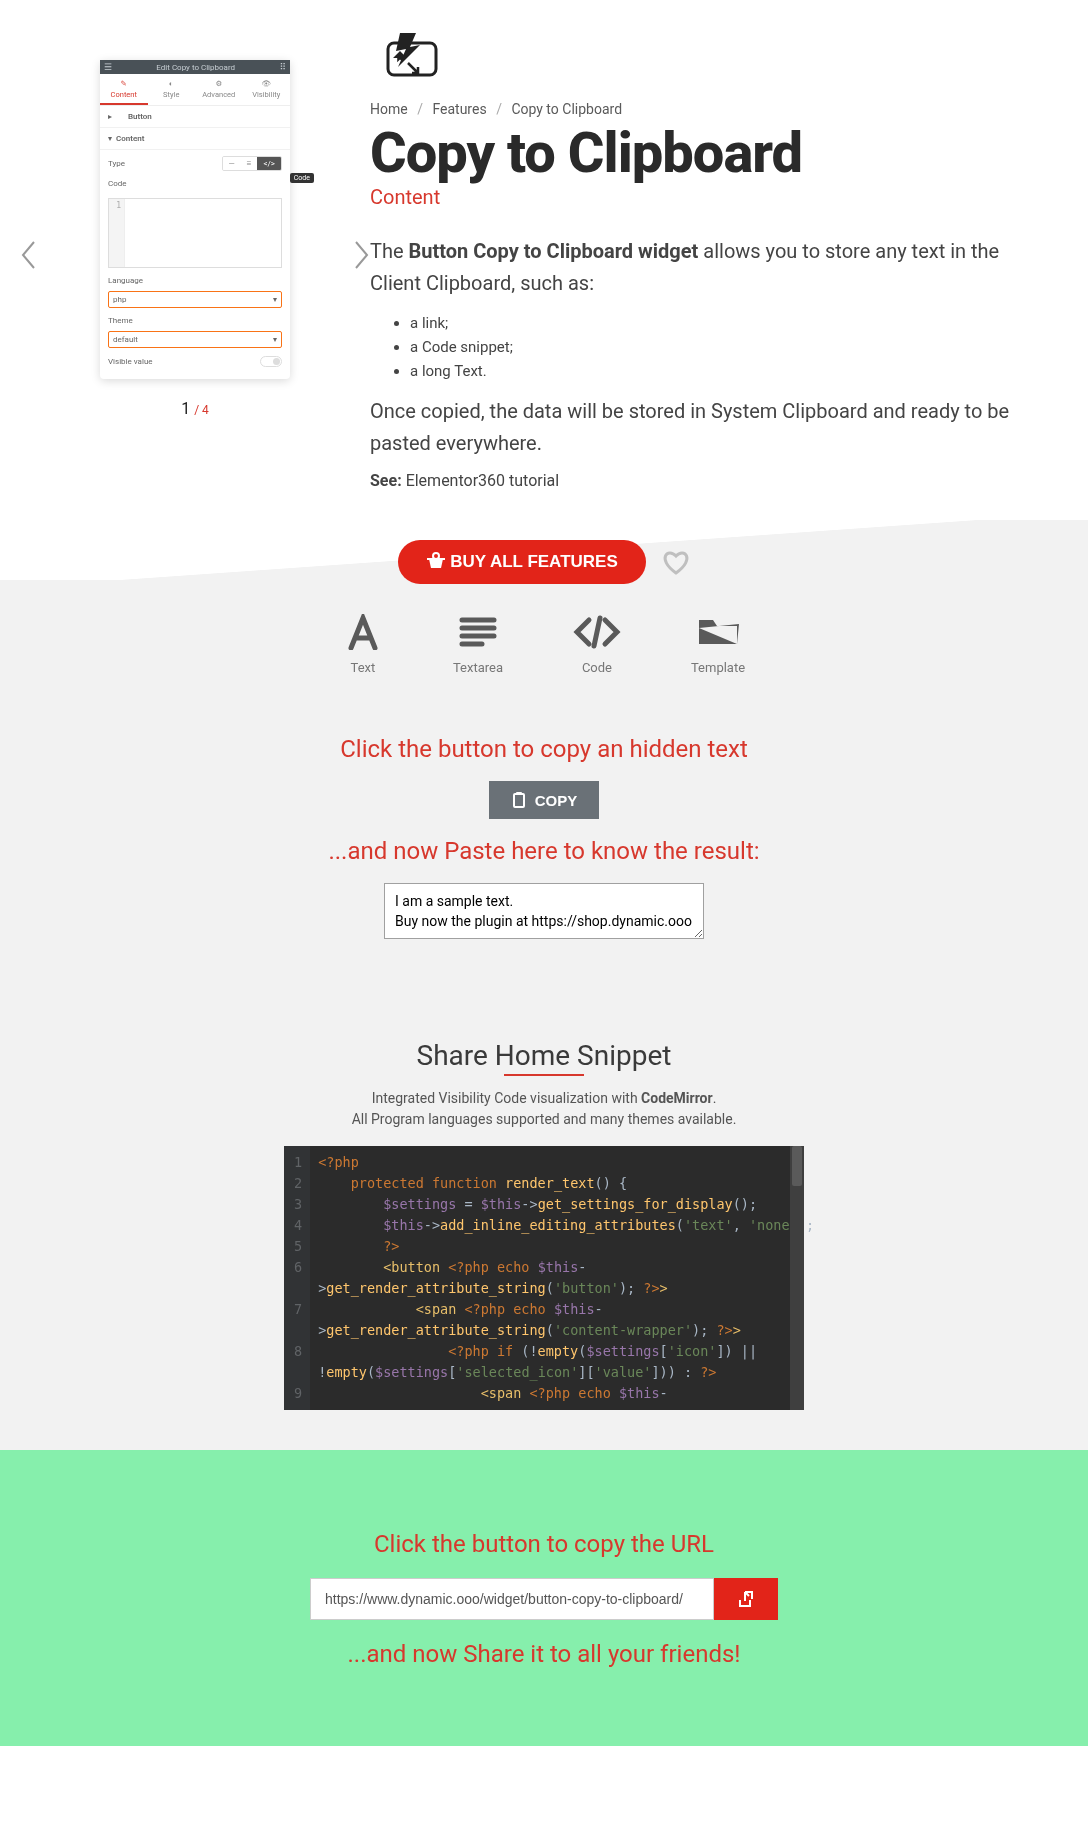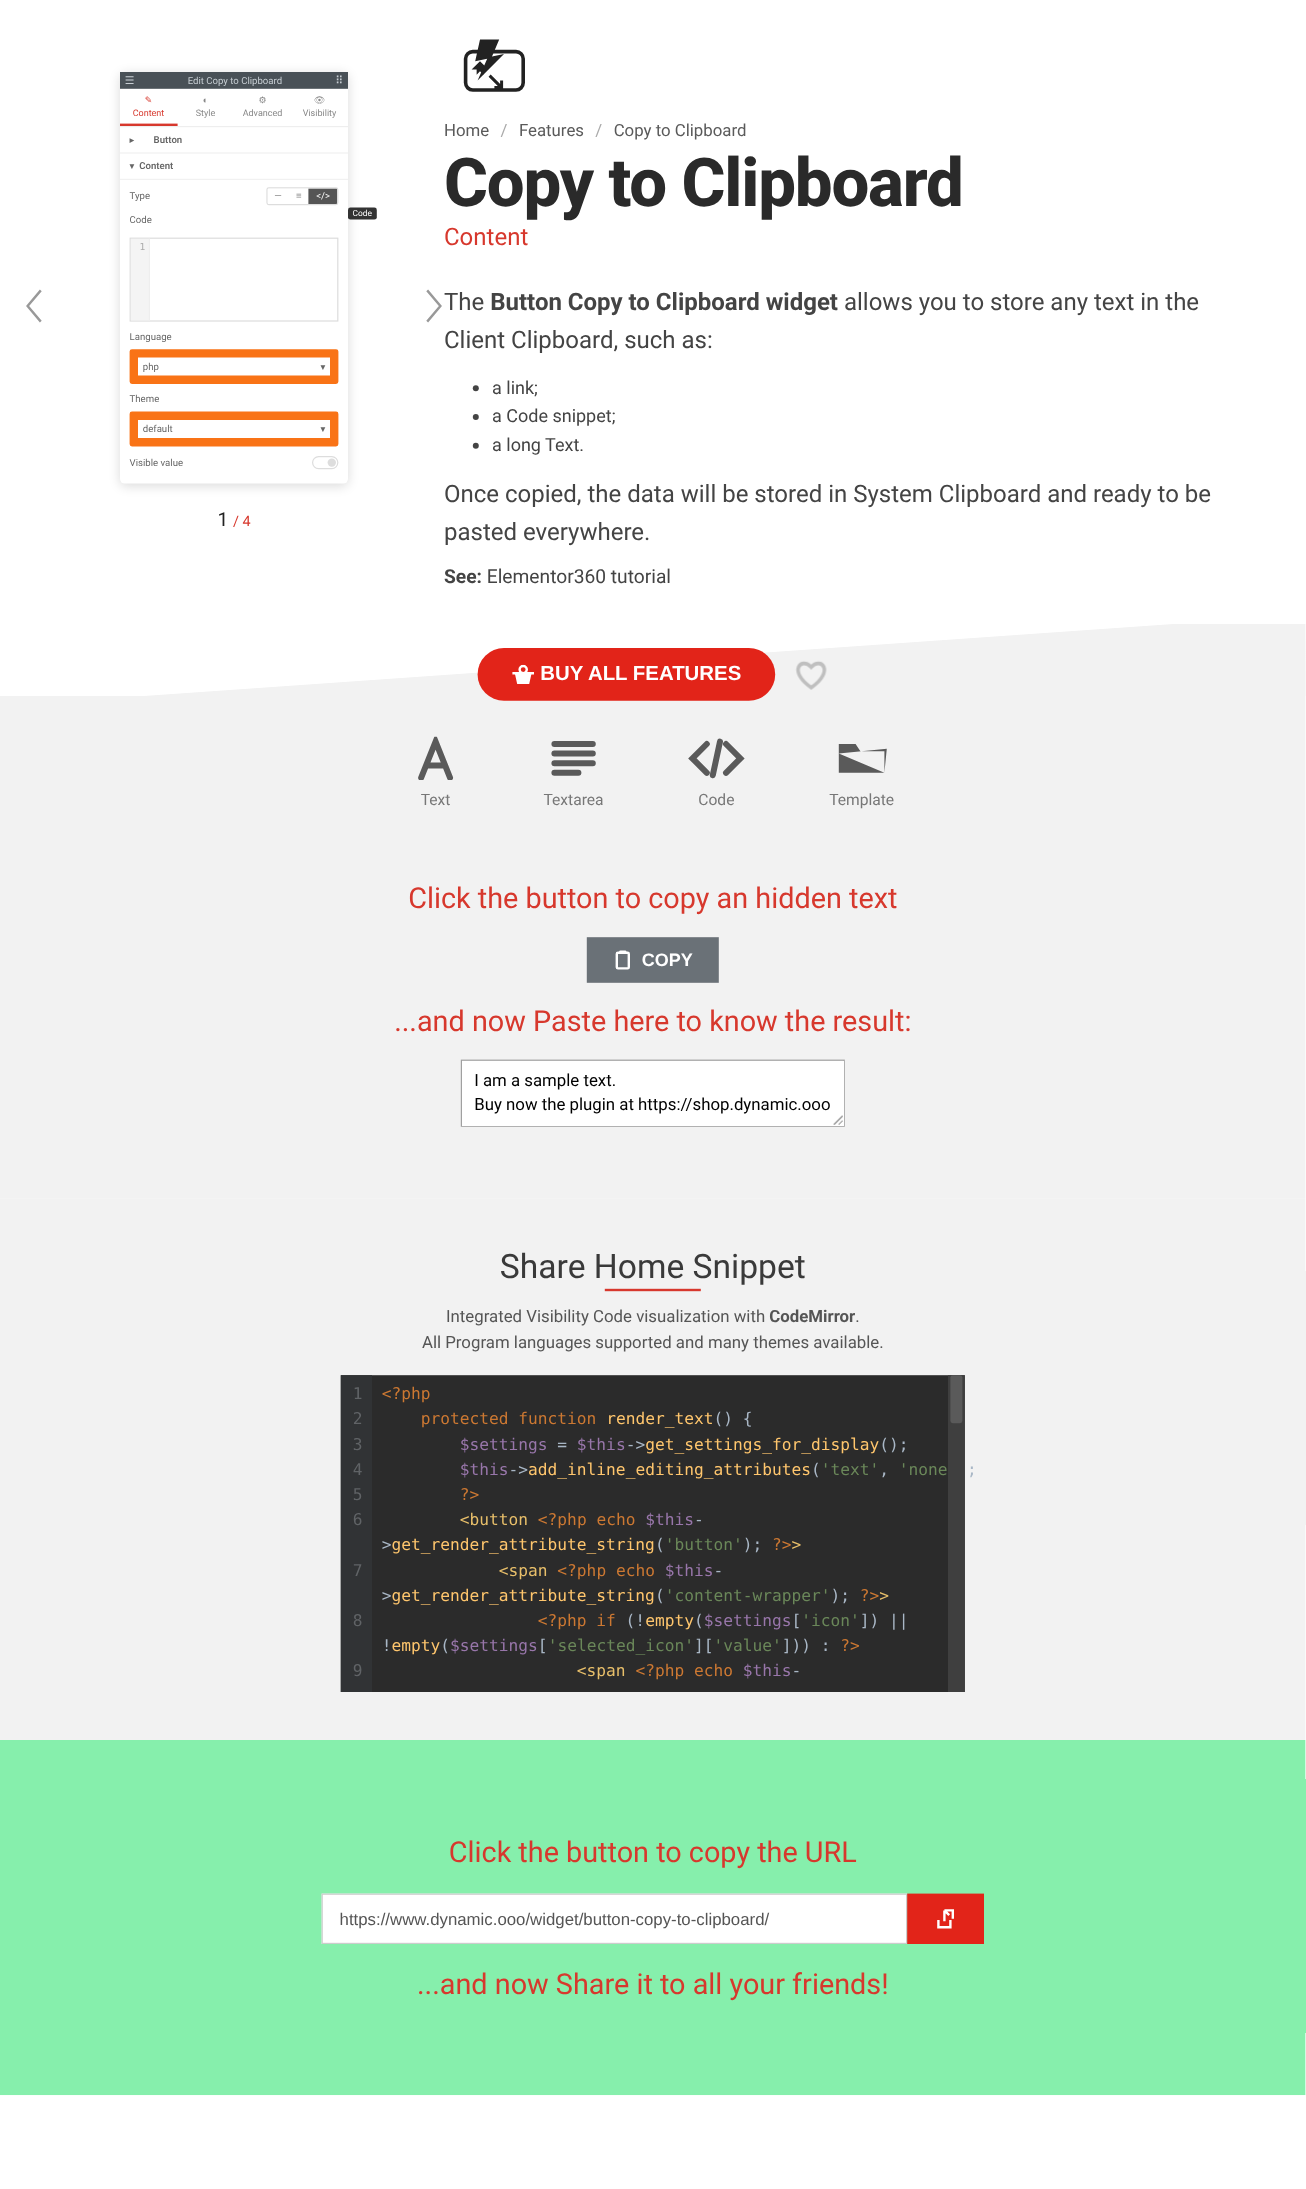--- a/index.html
+++ b/index.html
@@ -20,21 +20,21 @@
   .elem-row .chev { font-size:8px; color:#666; }
   .elem-body { padding: 6px 8px; }
   .elem-field { display:flex; justify-content:space-between; align-items:center; margin-bottom:6px; font-size:8px; color:#666; }
   .toggle-group { display:flex; border:1px solid #ddd; border-radius:2px; overflow:hidden; }
   .toggle-btn { padding:2px 6px; font-size:8px; background:#fff; color:#888; }
   .toggle-btn.active { background:#555; color:#fff; }
   .code-tip { position:absolute; right:16px; margin-top:-4px; background:#333; color:#fff; font-size:7px; padding:1px 4px; border-radius:2px; }
   .code-editor { border:1px solid #ddd; background:#fff; display:flex; height:70px; font-family:monospace; font-size:8px; margin-top:10px; }
   .code-gutter { width:16px; background:#f4f4f4; text-align:right; padding:2px 3px; color:#aaa; font-size:8px; border-right:1px solid #eee;}
   .code-content { padding:2px 4px; color:#5b8; flex:1; text-align:left; }
-  .elem-select { width:100%; border:7px solid #f97316; border-radius:2px; padding:3px 4px; font-size:8px; color:#666; display:flex; justify-content:space-between; align-items:center; }
+  .elem-select { width:100%; border:1px solid #f97316; border-radius:2px; padding:3px 4px; font-size:8px; color:#666; display:flex; justify-content:space-between; align-items:center; }
   .elem-toggle { width:22px; height:11px; border:1px solid #ddd; border-radius:6px; position:relative; background:#fff;}
   .elem-toggle::after{content:"";position:absolute;right:1px;top:1px;width:7px;height:7px;border-radius:50%;background:#ddd;}
   .pager { margin-top:20px; font-size:16px; color:#222; }
   .pager .total { color:#d7382d; font-size:12px; }
 
   .content-col { flex:1; padding-top: 5px; }
   .logo-area { margin-bottom: 18px; }
   .breadcrumb { font-size: 14px; color:#5a5a5a; margin-bottom: 8px; }
   .breadcrumb a { color:#5a5a5a; text-decoration:none; }
   .breadcrumb .sep { margin:0 6px; color:#aaa; }
@@ -44,21 +44,21 @@
   .desc strong { font-weight:700; }
   ul.bullets { list-style: disc; padding-left:40px; margin-bottom:12px; }
   ul.bullets li { font-size:15px; color:#444; line-height:1.6; }
   .see-line { font-size:16px; color:#444; }
   .see-line a { color:#444; text-decoration:none; }
 
   .mid-section { background: linear-gradient(to bottom, #fff 0%, #f2f2f2 40px, #f2f2f2 100%); padding: 20px 0 60px; text-align:center; position:relative; }
   .mid-section::before { content:""; position:absolute; top:0; left:0; right:0; height:60px; background:linear-gradient(176deg, #fff 50%, #f2f2f2 50.5%); z-index:1; }
   .mid-inner { position:relative; z-index:2; }
   .buy-row { display:flex; align-items:center; justify-content:center; gap:16px; margin-bottom:30px; }
-  .buy-btn { background:#e22419; color:#fff; border:none; border-radius:30px; padding:12px 28px; font-size:17px; font-weight:700; display:flex; align-items:flex-end; gap:4px; cursor:pointer; }
+  .buy-btn { background:#e22419; color:#fff; border:none; border-radius:30px; padding:12px 28px; font-size:17px; font-weight:700; display:flex; align-items:flex-start; gap:4px; cursor:pointer; }
   .heart-btn { color:#bfbfbf; cursor:pointer; }
   .icon-row { display:flex; justify-content:center; gap:70px; margin-bottom:60px; }
   .icon-item { display:flex; flex-direction:column; align-items:center; gap:10px; color:#5a5a5a; }
   .icon-item .lbl { font-size:13px; color:#777; }
   .red-heading { color:#d7382d; font-size:24px; margin-bottom:18px; }
   .copy-btn { background:#6a7177; color:#fff; border:none; padding:10px 22px; font-size:15px; font-weight:700; display:inline-flex; align-items:center; gap:8px; cursor:pointer; margin-bottom:18px; }
   .paste-area { width:320px; height:56px; border:1px solid #a0a0a0; padding:8px 10px; font-size:14px; resize:both; margin:0 auto; display:block; font-family:inherit; line-height:1.4; }
 
   .snippet-section { background:#f2f2f2; padding: 40px 0; text-align:center; }
   .snippet-title { font-size:28px; color:#3a3a3a; margin-bottom:4px; position:relative; display:inline-block; }
@@ -67,21 +67,21 @@
   .code-block { width:520px; margin:16px auto 0; text-align:left; background:#2b2b2b; font-family:"Consolas", monospace; font-size:13.5px; display:flex; position:relative; }
   .cb-gutter { background:#313335; color:#606366; padding:6px 8px 6px 10px; text-align:right; user-select:none; }
   .cb-gutter div { line-height:21px; }
   .cb-code { padding:6px 8px; color:#a9b7c6; flex:1; }
   .cb-code div { line-height:21px; white-space:pre; }
   .cb-scroll { position:absolute; right:0; top:0; width:14px; height:100%; background:#3f3f3f; }
   .cb-scroll::after { content:""; position:absolute; top:0; left:2px; width:10px; height:40px; background:#5a5a5a; border-radius:2px;}
   .k-orange{color:#cc7832;} .k-yellow{color:#ffc66d;} .k-purple{color:#9876aa;} .k-green{color:#6a8759;} .k-tag{color:#e8bf6a;}
 
   .url-section { background:#86efac; padding: 80px 0 60px; text-align:center; }
-  .url-row { display:flex; justify-content:center; margin:20px auto; width:552px; }
+  .url-row { display:flex; justify-content:center; margin:20px auto; width:468px; }
   .url-input { flex:1; border:1px solid #ccc; padding:12px 14px; font-size:14px; color:#555; background:#fff; }
   .url-btn { width:64px; background:#e22419; color:#fff; border:none; display:flex; align-items:center; justify-content:center; cursor:pointer; }
 
   svg { display:block; }
 </style>
 </head>
 <body>
 
 <div class="top-section">
   <div class="carousel-col">

